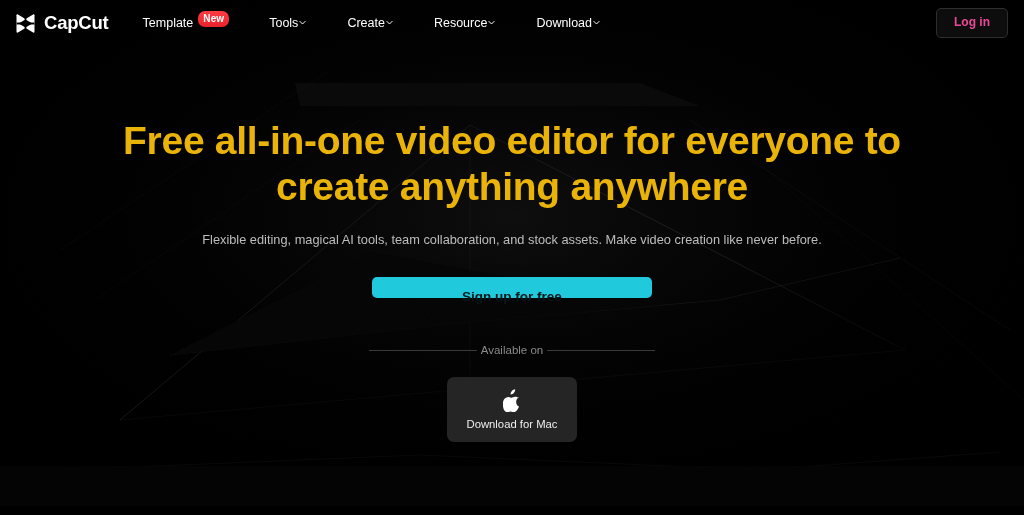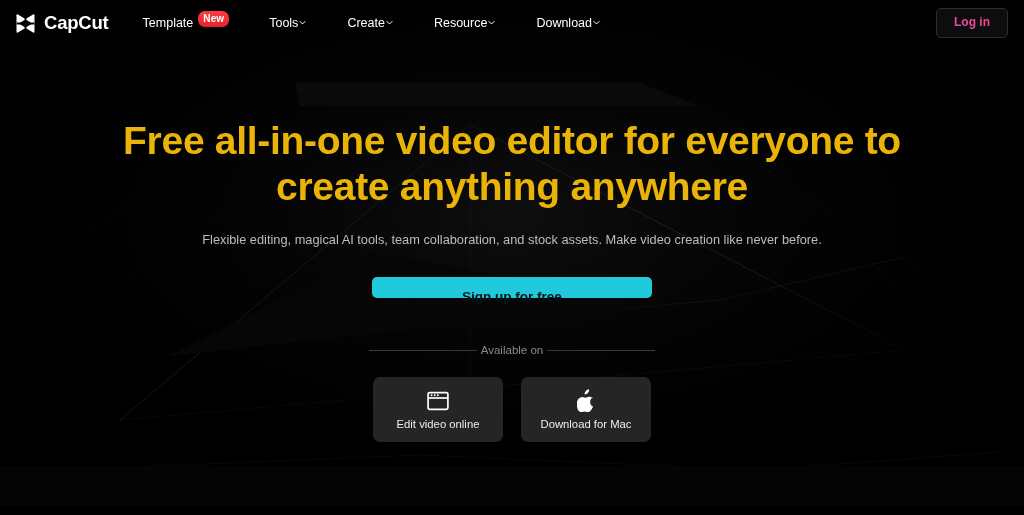--- a/index.html
+++ b/index.html
@@ -341,32 +341,20 @@
     </div>
 
     <div class="available">
       <span class="avail-rule"></span>
       <span class="avail-label">Available on</span>
       <span class="avail-rule"></span>
     </div>
 
     <div class="cards">
 
-      <div class="card">
-        <span class="card-icon">
-          <svg width="22" height="20" viewBox="0 0 22 20" aria-hidden="true">
-            <rect x="1.1" y="1.6" width="19.8" height="16.8" rx="1.6" ry="1.6" fill="none" stroke="#ffffff" stroke-width="1.7"></rect>
-            <path d="M1.1 7.0 H20.9" stroke="#ffffff" stroke-width="1.7"></path>
-            <circle cx="4.6" cy="4.3" r="0.95" fill="#ffffff"></circle>
-            <circle cx="7.7" cy="4.3" r="0.95" fill="#ffffff"></circle>
-            <circle cx="10.8" cy="4.3" r="0.95" fill="#ffffff"></circle>
-          </svg>
-        </span>
-        <span class="card-label">Edit video online</span>
-      </div>
 
       <div class="card">
         <span class="card-icon">
           <svg width="19" height="23" viewBox="0 0 19 23" aria-hidden="true">
             <path d="M12.15 0.3 c0.12 1.34 -0.41 2.6 -1.2 3.52 -0.82 0.96 -2.09 1.7 -3.33 1.6 -0.14 -1.28 0.47 -2.6 1.24 -3.45 C9.7 1.0 11.03 0.36 12.15 0.3 Z" fill="#ffffff"></path>
             <path d="M15.9 8.3 c-1.74 1.0 -2.78 2.6 -2.78 4.62 0 2.28 1.36 3.85 2.95 4.62 -0.47 1.32 -1.1 2.4 -1.9 3.4 -1.05 1.3 -2.16 2.32 -3.5 2.32 -1.2 0 -1.62 -0.73 -3.1 -0.73 -1.47 0 -1.95 0.7 -3.1 0.76 -1.3 0.06 -2.45 -1.1 -3.5 -2.4 C-0.2 18.0 -0.98 13.5 0.98 10.42 1.95 8.88 3.7 7.9 5.6 7.88 c1.22 -0.02 2.36 0.8 3.1 0.8 0.73 0 2.14 -0.99 3.6 -0.84 0.62 0.03 2.35 0.25 3.6 1.46 Z" fill="#ffffff"></path>
           </svg>
         </span>
         <span class="card-label">Download for Mac</span>
       </div>

